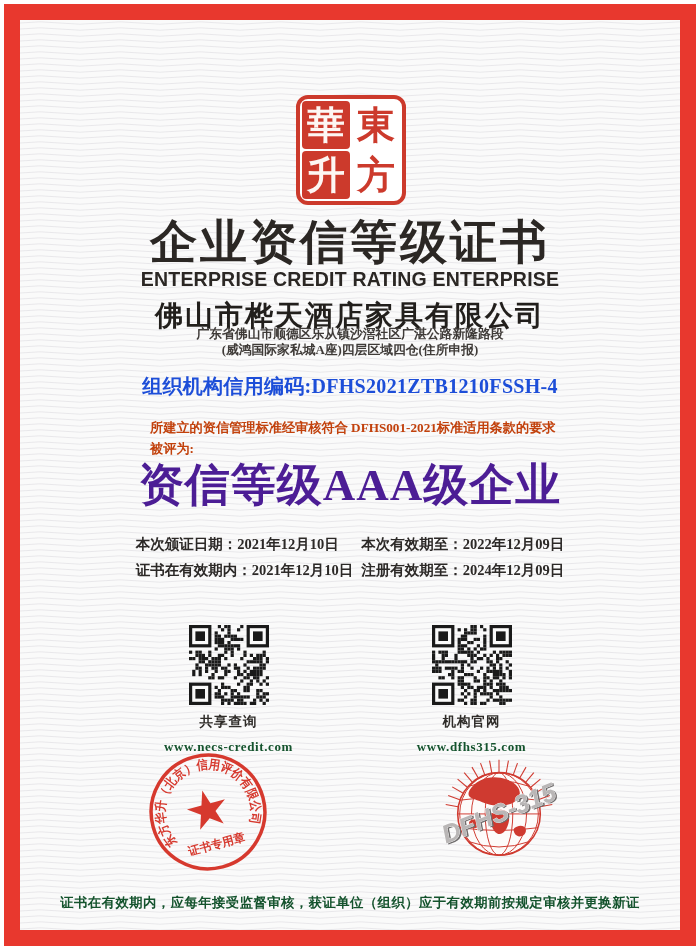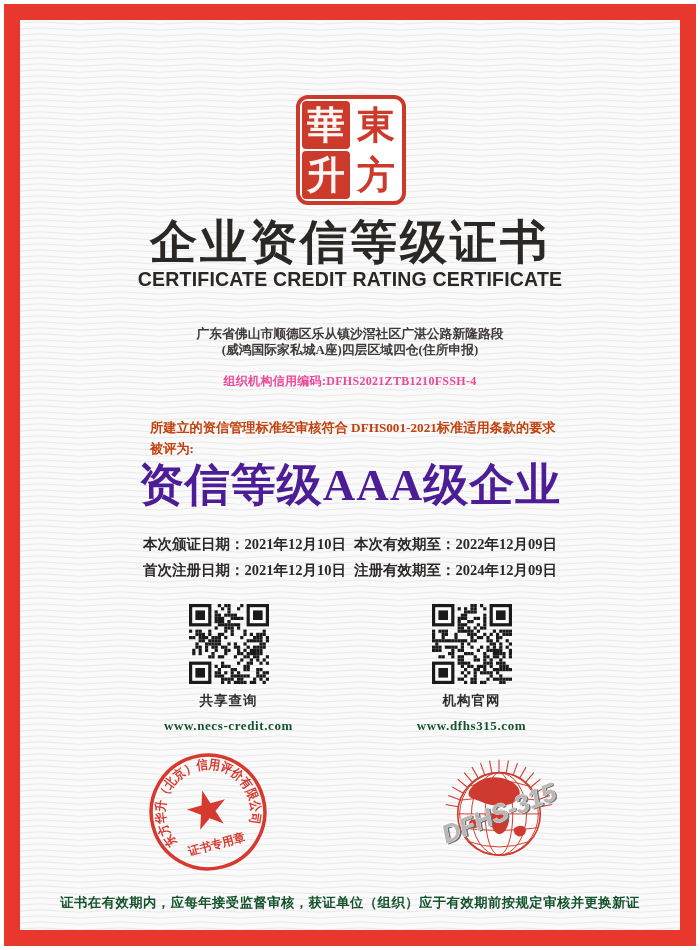--- a/index.html
+++ b/index.html
@@ -20,31 +20,31 @@
             font-size:38px;font-weight:700;border-radius:4px;line-height:1;}
   .top-seal .red-cell{background:#cc3a2c;color:#fdf6f3;}
   .top-seal .white-cell{background:transparent;color:#cc3a2c;}
 
   .title{top:216px;font-family:"Liberation Sans","DejaVu Sans",sans-serif;
          font-size:47px;font-weight:900;letter-spacing:3px;color:#2b2724;line-height:1.1;}
   .subtitle{top:268px;font-family:"Liberation Sans","DejaVu Sans",sans-serif;
          font-size:19.5px;font-weight:800;letter-spacing:0.2px;color:#2b2724;}
   .company{top:297px;font-size:28px;font-weight:700;letter-spacing:2px;color:#221f1c;}
   .addr{top:327px;font-size:12.8px;font-weight:600;line-height:1.22;color:#3f3b38;}
-  .code{top:373px;font-size:12px;font-weight:700;letter-spacing:0.3px;color:#ec4899;}
+  .code{top:373px;font-size:20px;font-weight:700;letter-spacing:0.3px;color:#1d4ed8;}
 
   .statement{position:absolute;left:150px;top:417px;width:424px;text-align:left;
          font-size:13.2px;font-weight:600;line-height:1.62;color:#c2410c;}
   .rating{top:460px;font-size:45px;font-weight:700;letter-spacing:1px;color:#4c1d95;line-height:1.15;}
 
   .dates{position:absolute;left:0;right:0;top:537px;display:flex;justify-content:center;gap:8px;
          font-size:14.5px;font-weight:700;color:#2c2927;}
   .date-row{margin-bottom:10px;line-height:1.1;white-space:nowrap;}
 
-  .qr-section{position:absolute;left:0;right:0;top:604px;display:flex;justify-content:center;gap:68px;}
+  .qr-section{position:absolute;left:0;right:0;top:625px;display:flex;justify-content:center;gap:68px;}
   .qr-col{width:175px;text-align:center;}
   .qr-box{width:80px;height:80px;margin:0 auto;}
   .qr-label{margin-top:8px;font-size:13.5px;font-weight:600;color:#2f2c29;letter-spacing:1px;}
   .qr-url{margin-top:8px;font-size:13px;font-weight:600;color:#14532d;letter-spacing:0.6px;}
 
   .stamp-svg{position:absolute;left:146px;top:750px;width:124px;height:124px;}
   .globe-svg{position:absolute;left:440px;top:751px;width:118px;height:118px;}
 
   .footer{top:894px;font-size:13.3px;font-weight:600;color:#14532d;letter-spacing:0.5px;}
 </style>
@@ -66,39 +66,40 @@
   </div>
 
   <div class="top-seal">
     <div class="cell red-cell">華</div>
     <div class="cell white-cell">東</div>
     <div class="cell red-cell">升</div>
     <div class="cell white-cell">方</div>
   </div>
 
   <div class="abs title">企业资信等级证书</div>
-  <div class="abs subtitle">CERTIFICATE CREDIT RATING CERTIFICATE</div>
-
+  <div class="abs subtitle">ENTERPRISE CREDIT RATING ENTERPRISE</div>
+
+  <div class="abs company">佛山市桦天酒店家具有限公司</div>
   <div class="abs addr">
     <div>广东省佛山市顺德区乐从镇沙滘社区广湛公路新隆路段</div>
     <div>(威鸿国际家私城A座)四层区域四仓(住所申报)</div>
   </div>
   <div class="abs code">组织机构信用编码:DFHS2021ZTB1210FSSH-4</div>
 
   <div class="statement">
     <div>所建立的资信管理标准经审核符合 DFHS001-2021标准适用条款的要求</div>
     <div>被评为:</div>
   </div>
 
   <div class="abs rating">资信等级AAA级企业</div>
 
   <div class="dates">
     <div class="dates-col">
       <div class="date-row"><span>本次颁证日期：</span><span>2021年12月10日</span></div>
-      <div class="date-row"><span>首次注册日期：</span><span>2021年12月10日</span></div>
+      <div class="date-row"><span>证书在有效期内：</span><span>2021年12月10日</span></div>
     </div>
     <div class="dates-col">
       <div class="date-row"><span>本次有效期至：</span><span>2022年12月09日</span></div>
       <div class="date-row"><span>注册有效期至：</span><span>2024年12月09日</span></div>
     </div>
   </div>
 
   <div class="qr-section">
     <div class="qr-col">
       <div class="qr-box"><svg width="80" height="80" viewBox="0 0 75 75" xmlns="http://www.w3.org/2000/svg">

